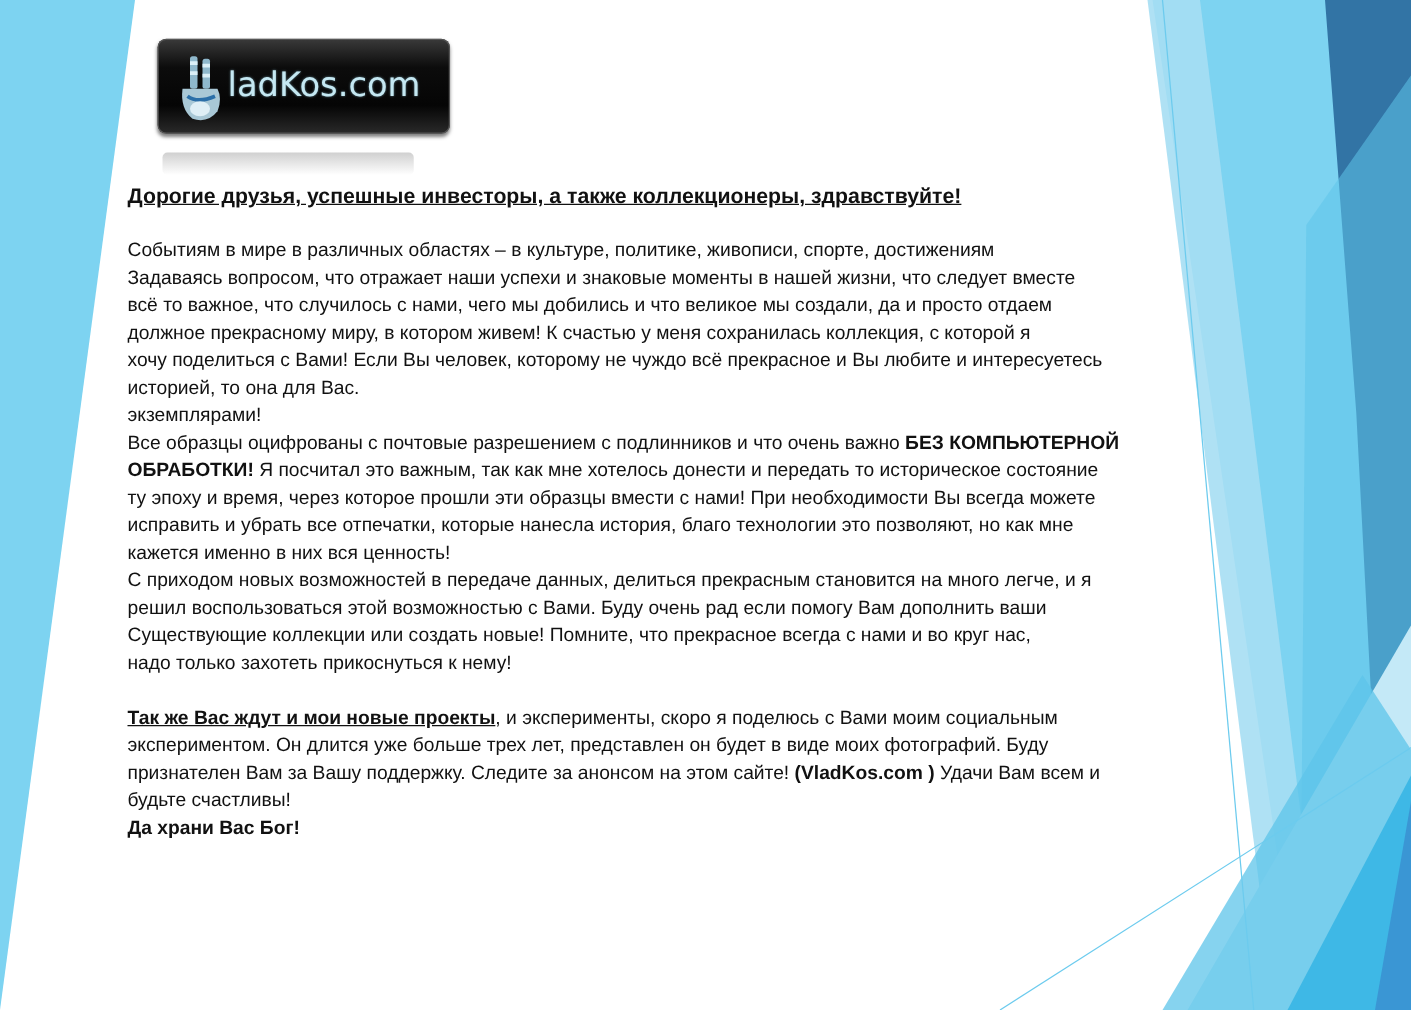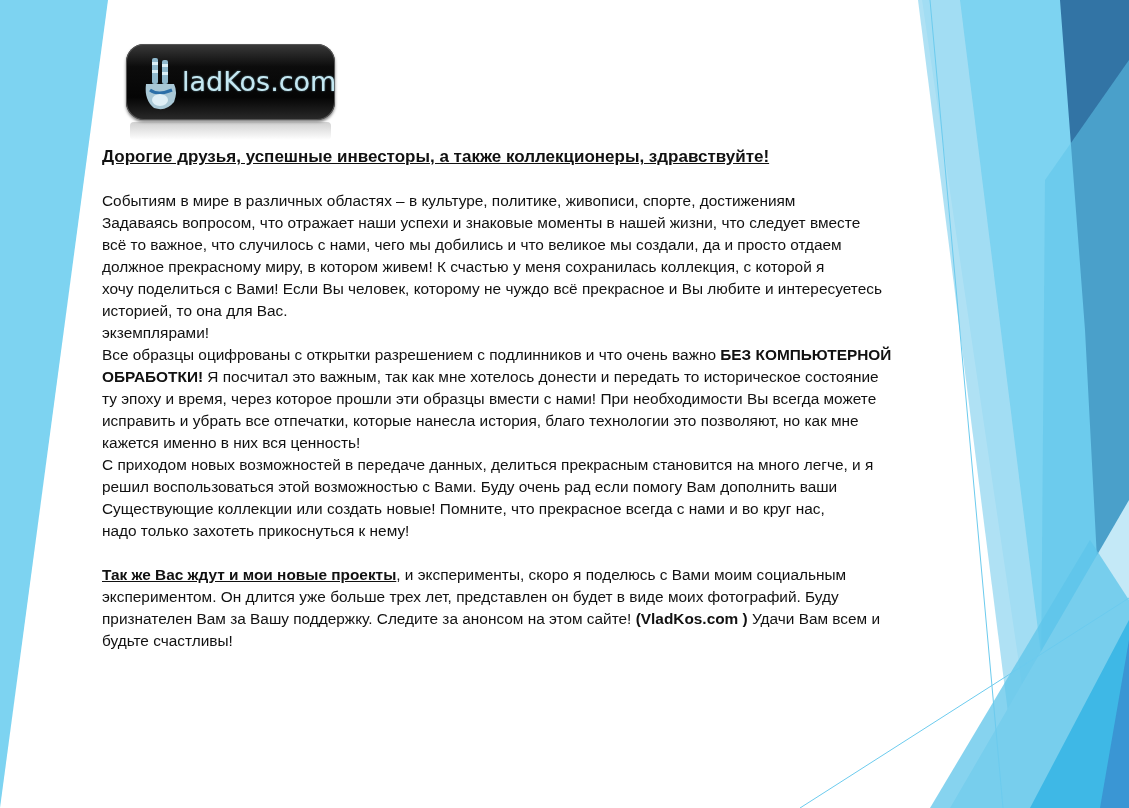--- a/index.html
+++ b/index.html
@@ -1,19 +1,19 @@
 <!DOCTYPE html>
 <html><head>
 <meta charset="utf-8">
 <style>
   html, body { margin:0; padding:0; }
   body { width:1129px; height:808px; position:relative; overflow:hidden; background:#ffffff;
          font-family:"Liberation Sans", "DejaVu Sans", sans-serif; }
   .deco { position:absolute; left:0; top:0; width:1129px; height:808px; pointer-events:none; }
-  .logo { position:absolute; left:126px; top:44px; width:209px; height:76px; border-radius:18px;
+  .logo { position:absolute; left:126px; top:31px; width:234px; height:76px; border-radius:7px;
           background:linear-gradient(#3a3a3a, #0c0c0c 30%, #050505 70%, #2a2a2a);
           box-shadow:0 0 0 1px #555 inset, 0 2px 3px rgba(0,0,0,0.5); }
   .logo-reflect { position:absolute; left:130px; top:122px; width:201px; height:18px; border-radius:4px;
           background:linear-gradient(rgba(120,120,120,0.35), rgba(255,255,255,0)); }
   .logo-hand { position:absolute; left:16px; top:12px; width:40px; height:56px; }
   .logo-text { position:absolute; left:56px; top:22px; font-family:"DejaVu Sans", sans-serif;
           font-size:27px; color:#c5e8f2; letter-spacing:0px; text-shadow:0 0 2px rgba(160,220,240,0.6); }
   .content { position:absolute; left:102px; top:146px; width:870px; font-size:15.4px; line-height:22px; color:#111; }
   .content p { margin:0; }
   .heading { font-weight:bold; text-decoration:underline; font-size:17px; margin-bottom:22px !important; }
@@ -68,35 +68,36 @@
     <p>должное прекрасному миру, в котором живем! К счастью у меня сохранилась коллекция, с которой я</p>
     <p>хочу поделиться с Вами! Если Вы человек, которому не чуждо всё прекрасное и Вы любите и интересуетесь</p>
     <p>историей, то она для Вас.</p>
   </div>
 
   <div>
     <p>экземплярами!</p>
   </div>
 
   <div>
-    <p><span>Все образцы оцифрованы с открытки разрешением с подлинников и что очень важно </span><span class="b">БЕЗ КОМПЬЮТЕРНОЙ</span></p>
+    <p><span>Все образцы оцифрованы с почтовые разрешением с подлинников и что очень важно </span><span class="b">БЕЗ КОМПЬЮТЕРНОЙ</span></p>
     <p><span class="b">ОБРАБОТКИ!</span><span> Я посчитал это важным, так как мне хотелось донести и передать то историческое состояние</span></p>
     <p>ту эпоху и время, через которое прошли эти образцы вмести с нами! При необходимости Вы всегда можете</p>
     <p>исправить и убрать все отпечатки, которые нанесла история, благо технологии это позволяют, но как мне</p>
     <p>кажется именно в них вся ценность!</p>
   </div>
 
   <div>
     <p>С приходом новых возможностей в передаче данных, делиться прекрасным становится на много легче, и я</p>
     <p>решил воспользоваться этой возможностью с Вами. Буду очень рад если помогу Вам дополнить ваши</p>
     <p>Существующие коллекции или создать новые! Помните, что прекрасное всегда с нами и во круг нас,</p>
     <p>надо только захотеть прикоснуться к нему!</p>
   </div>
 
   <div class="gap"></div>
 
   <div>
     <p><span class="bu">Так же Вас ждут и мои новые проекты</span><span>, и эксперименты, скоро я поделюсь с Вами моим социальным</span></p>
     <p>экспериментом. Он длится уже больше трех лет, представлен он будет в виде моих фотографий. Буду</p>
     <p><span>признателен Вам за Вашу поддержку. Следите за анонсом на этом сайте! </span><span class="b">(VladKos.com )</span><span> Удачи Вам всем и</span></p>
     <p>будьте счастливы!</p>
+    <p class="b">Да храни Вас Бог!</p>
   </div>
 </div>
 
 </body></html>

